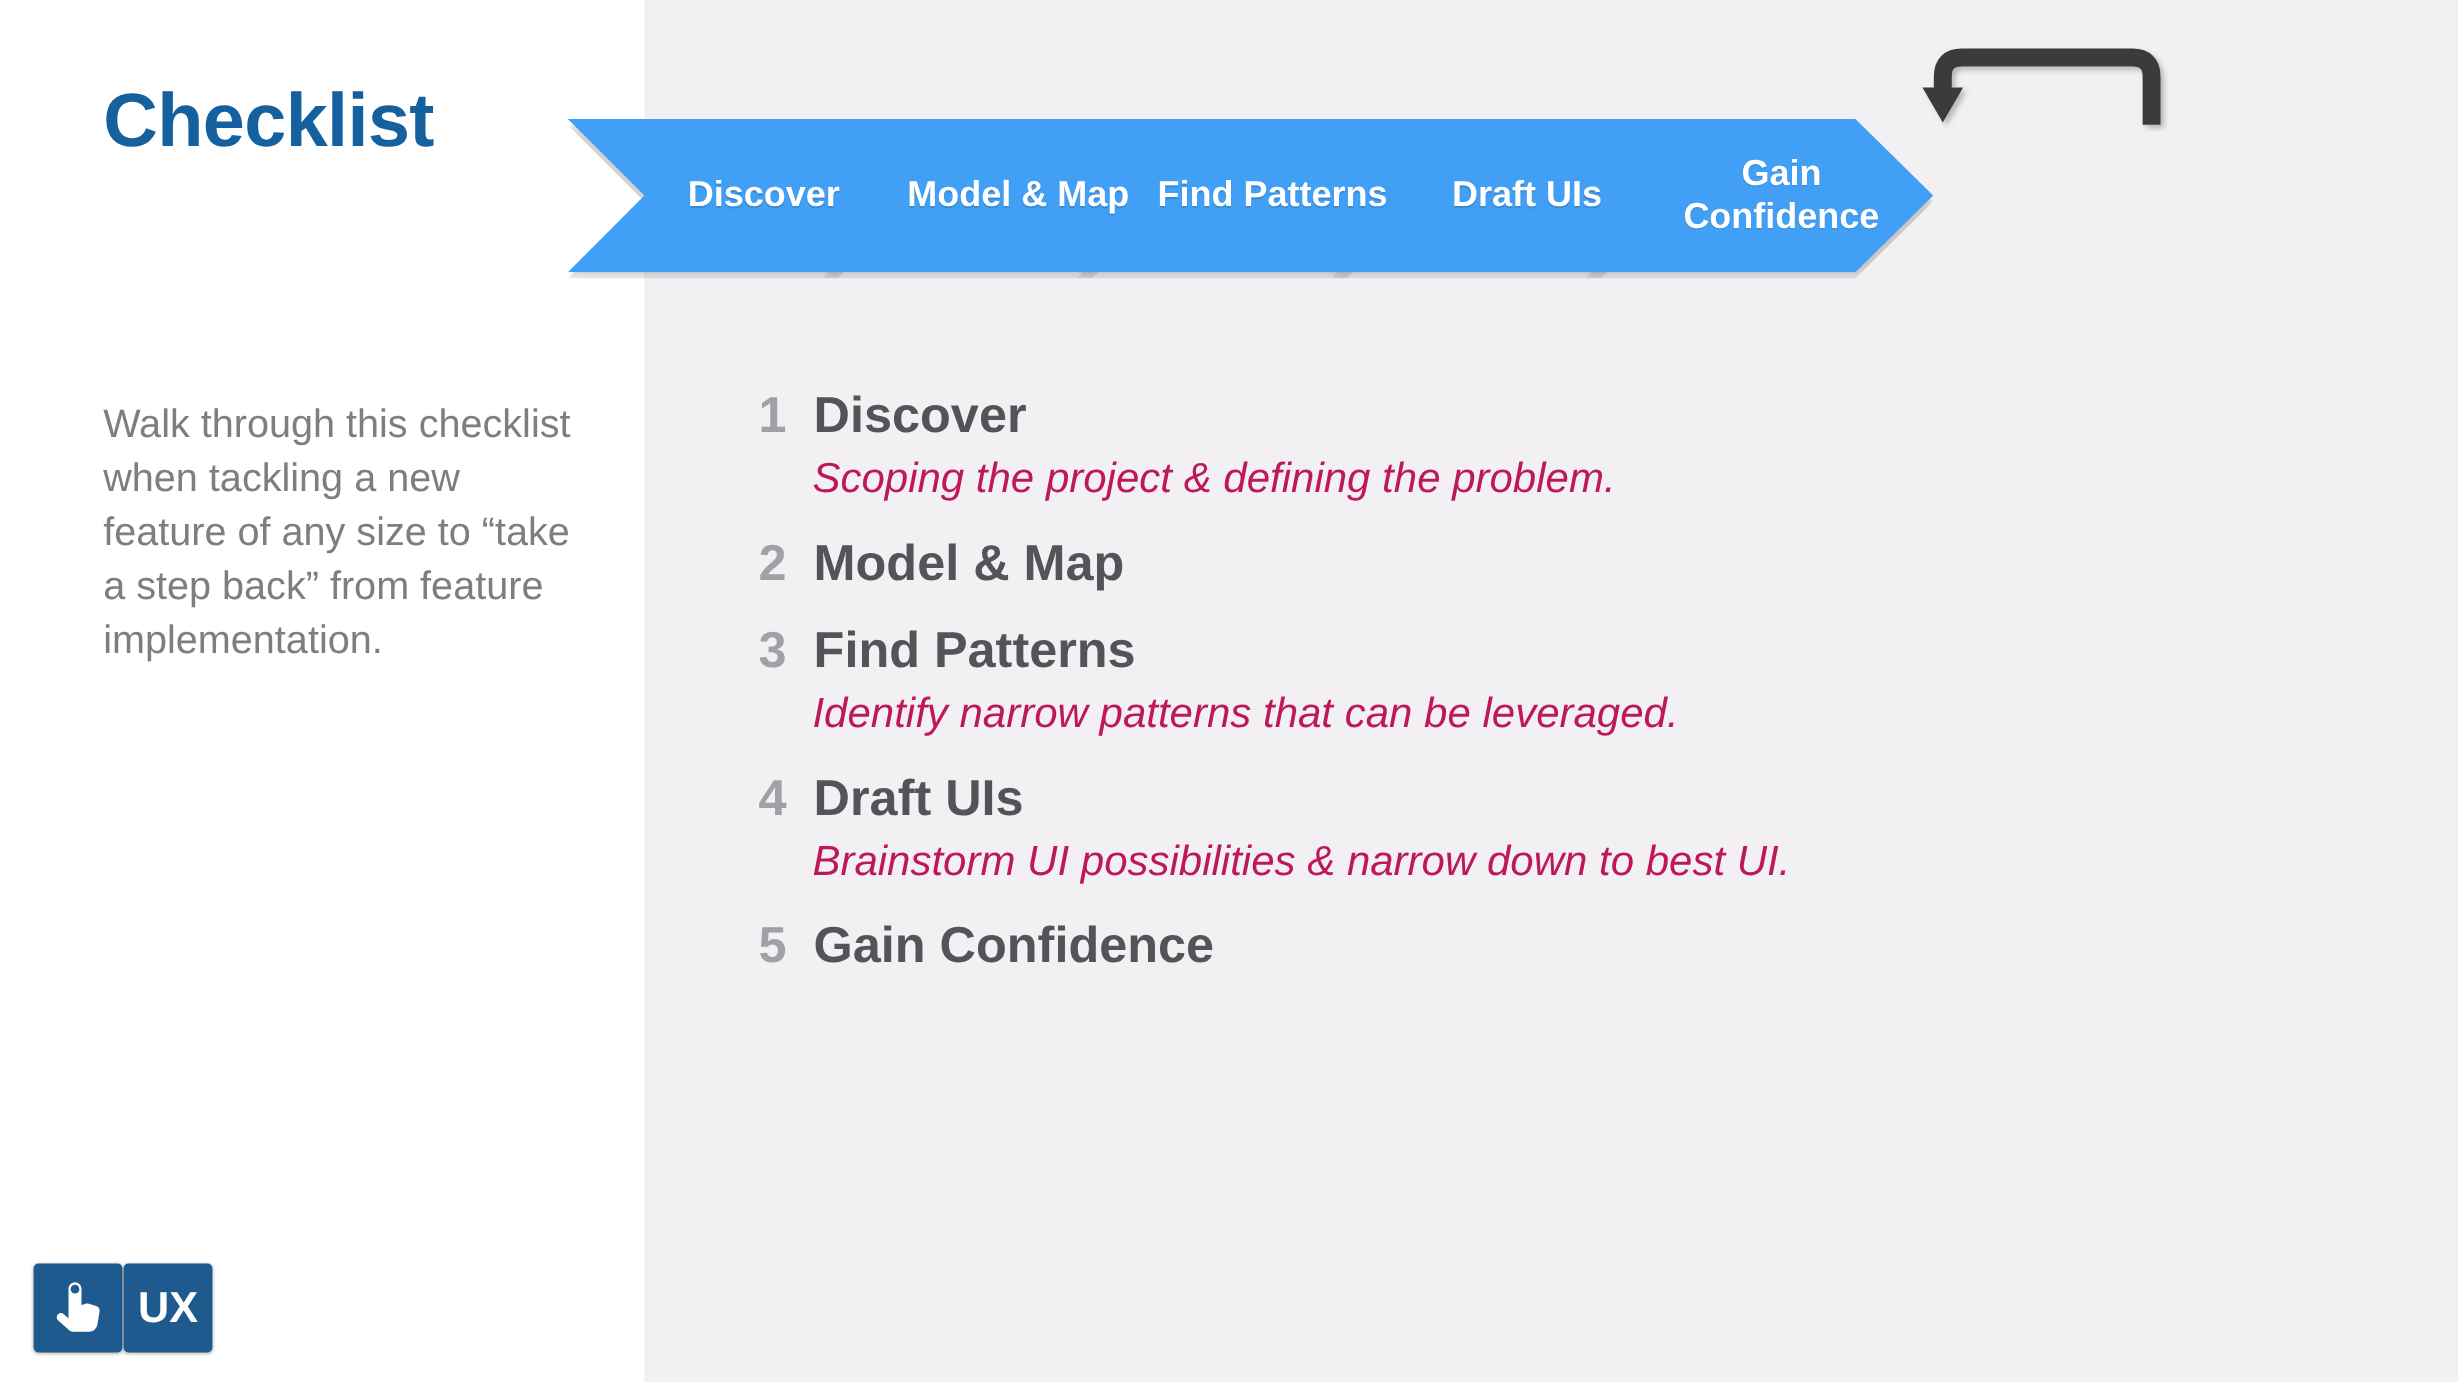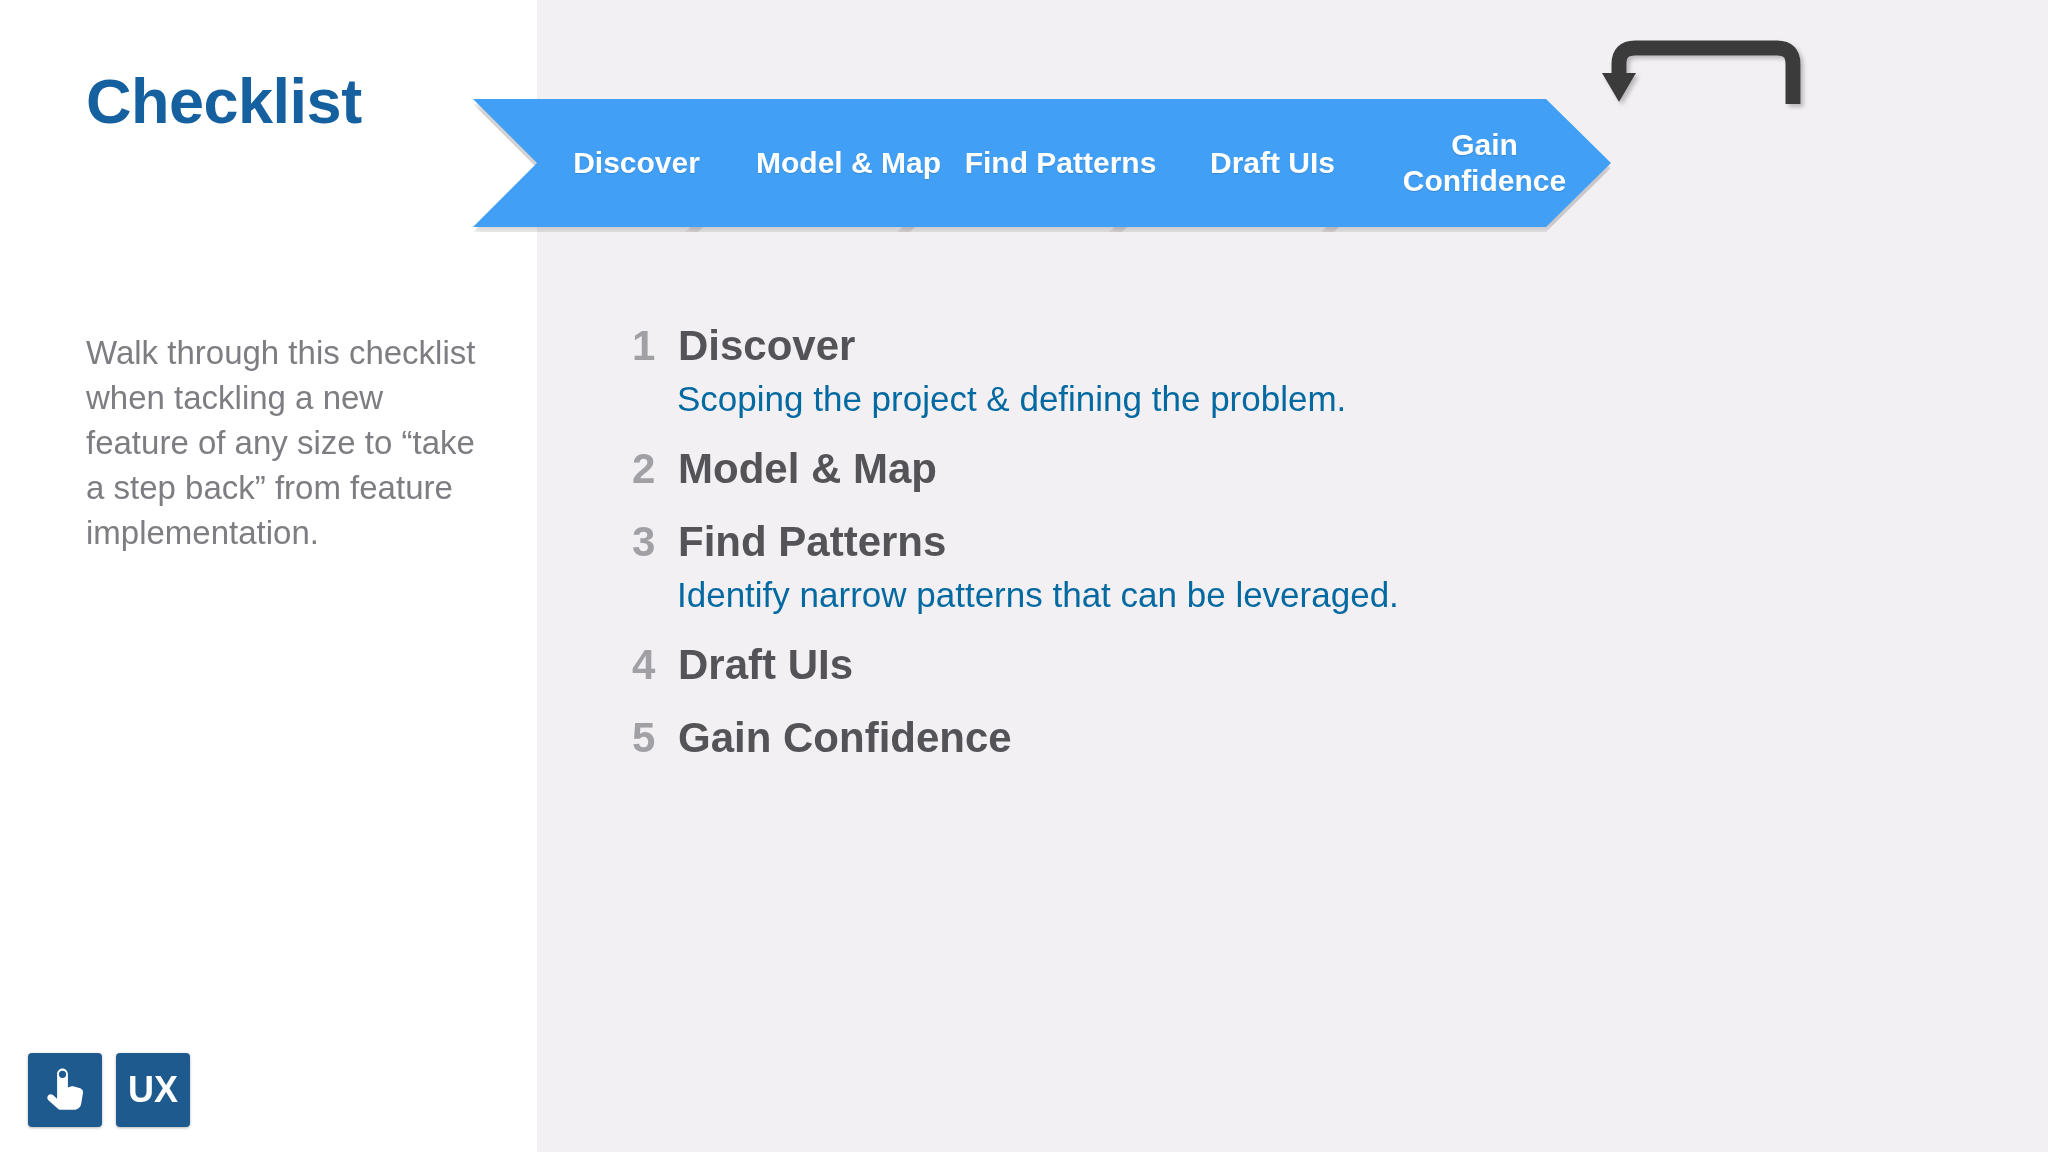--- a/index.html
+++ b/index.html
@@ -47,21 +47,21 @@
     color: #7d7d82;
     font-weight: normal;
   }
 
   
   #logo {
     position: absolute;
     left: 28px;
     top: 1053px;
     display: flex;
-    gap: 14px;
+    gap: 1px;
   }
   .logo-tile {
     width: 74px;
     height: 74px;
     background: #1e5a8e;
     border-radius: 4px;
     display: flex;
     align-items: center;
     justify-content: center;
     box-shadow: 0 1px 3px rgba(0,0,0,0.28);
@@ -167,23 +167,24 @@
     font-size: 42px;
     font-weight: bold;
     color: #545458;
     line-height: 56px;
     white-space: nowrap;
   }
   .item-desc {
     margin-left: 140px;
     font-size: 35px;
     line-height: 50px;
-    color: #0369a1;
+    color: #be185d;
     font-weight: normal;
     white-space: nowrap;
+    font-style: italic;
   }
   .item-desc.indented { margin-left: 150px; }
 </style>
 </head>
 <body>
 
 <div id="slide">
 
   <div id="left-panel">
 
@@ -272,20 +273,21 @@
           <span class="item-title">Find Patterns</span>
         </div>
         <div class="item-desc">Identify narrow patterns that can be leveraged.</div>
       </div>
 
       <div class="list-item">
         <div class="item-head">
           <span class="item-number">4</span>
           <span class="item-title">Draft UIs</span>
         </div>
+        <div class="item-desc">Brainstorm UI possibilities &amp; narrow down to best UI.</div>
       </div>
 
       <div class="list-item">
         <div class="item-head">
           <span class="item-number">5</span>
           <span class="item-title">Gain Confidence</span>
         </div>
       </div>
 
     </div>

